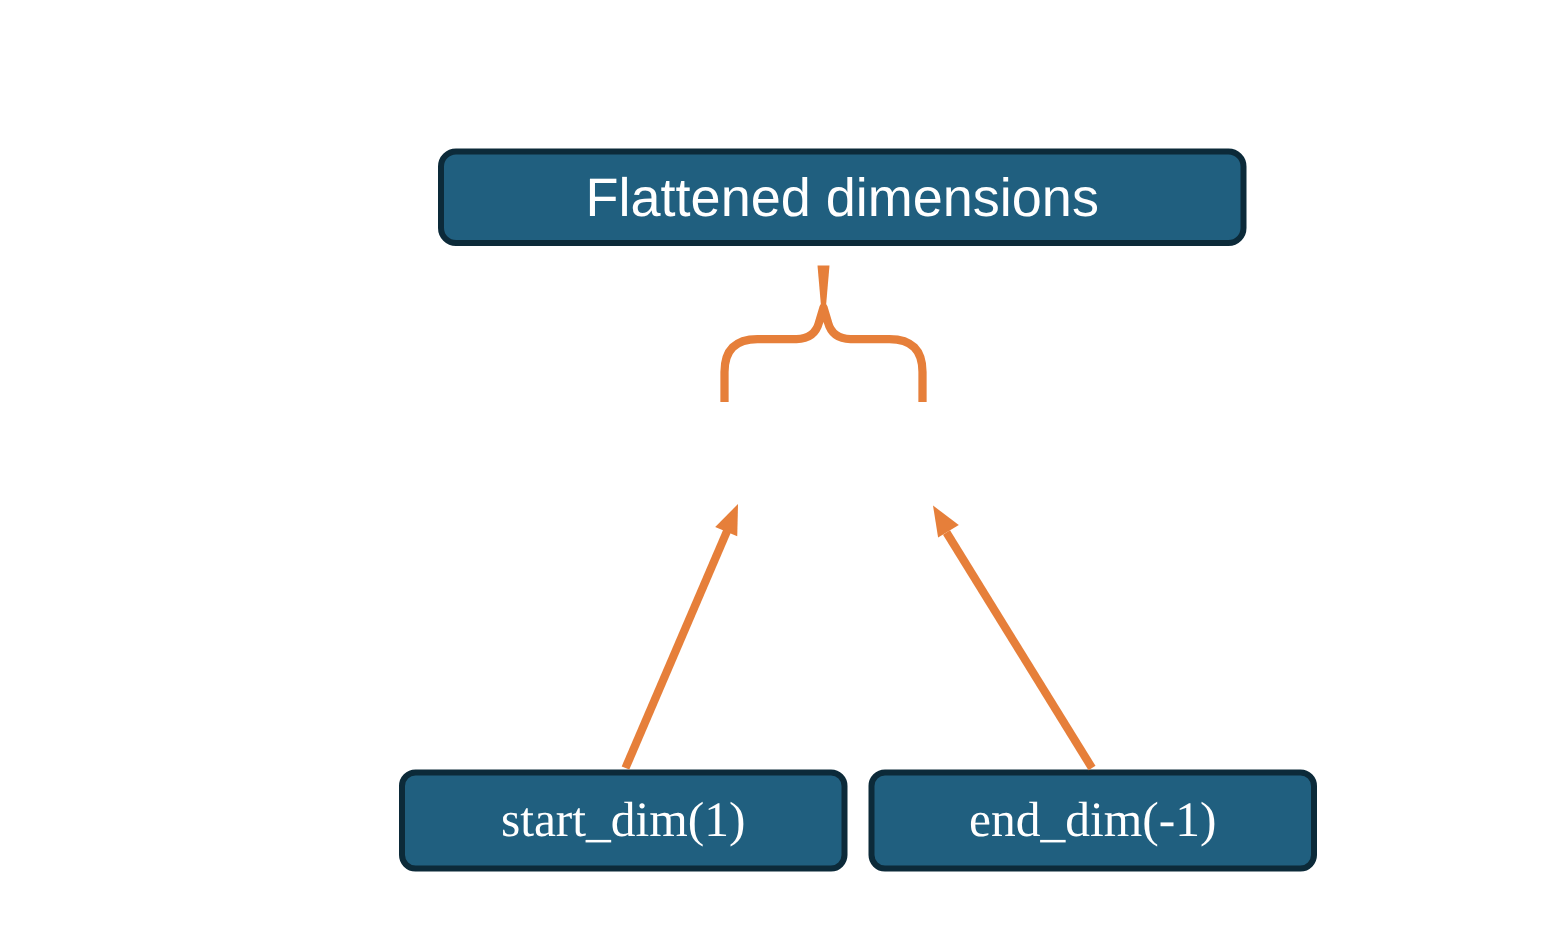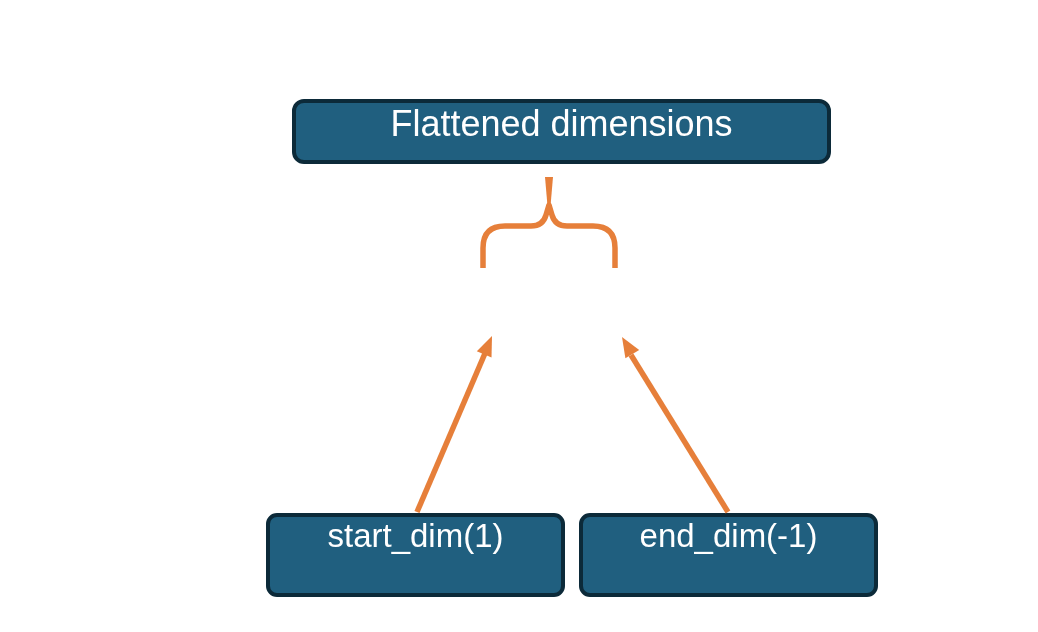--- a/index.html
+++ b/index.html
@@ -15,20 +15,21 @@
     background: #ffffff;
     overflow: hidden;
   }
   .node {
     position: absolute;
     box-sizing: border-box;
     background: #205F7F;
     border: 4.5px solid #0C2A39;
     color: #ffffff;
     display: flex;
+    align-items: center;
     justify-content: center;
     text-align: center;
   }
   .node-title {
     left: 292px;
     top: 99px;
     width: 539px;
     height: 65px;
     border-radius: 12px;
     font-size: 36px;
@@ -37,23 +38,24 @@
     left: 177px;
     top: 213px;
     width: 700px;
     height: 166px;
     border-radius: 20px;
     font-size: 49px;
     padding-top: 20px;
   }
   .node-small {
     top: 513px;
-    height: 84px;
+    height: 68px;
     border-radius: 11px;
     font-size: 33px;
+    font-family: Liberation Serif, serif;
   }
   .node-start {
     left: 266px;
     width: 299px;
   }
   .node-end {
     left: 579px;
     width: 299px;
   }
   .overlay {

